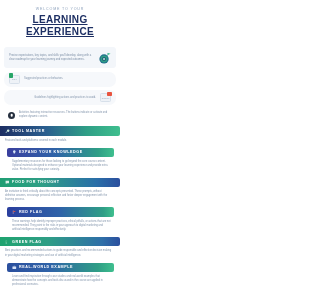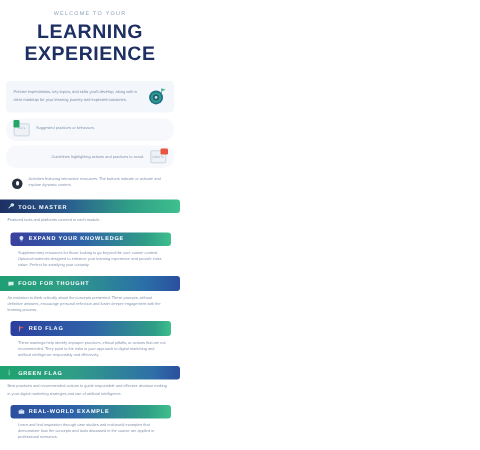--- a/index.html
+++ b/index.html
@@ -34,26 +34,27 @@
   .hero-eyebrow {
     font-size: 3.6px;
     letter-spacing: 0.85px;
     color: #8fa3bd;
     font-weight: 400;
     text-transform: uppercase;
     line-height: 1.3;
   }
   .hero-title {
     margin-top: 2.5px;
-    font-size: 13px;
+    font-size: 10px;
     letter-spacing: 0.35px;
     color: #1d2f63;
     font-weight: 700;
     text-transform: uppercase;
     line-height: 1.15;
+    text-decoration: underline;
   }
 
   
   .intro {
     margin: 2px 4px 0 4px;
     background: #f3f6fa;
     border-radius: 3px;
     padding: 4px 5px;
     display: flex;
     align-items: center;

